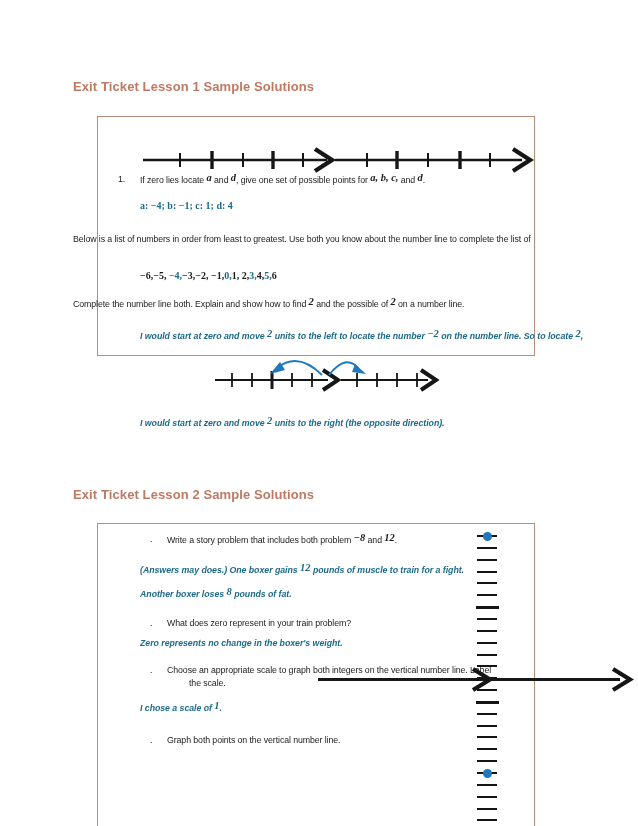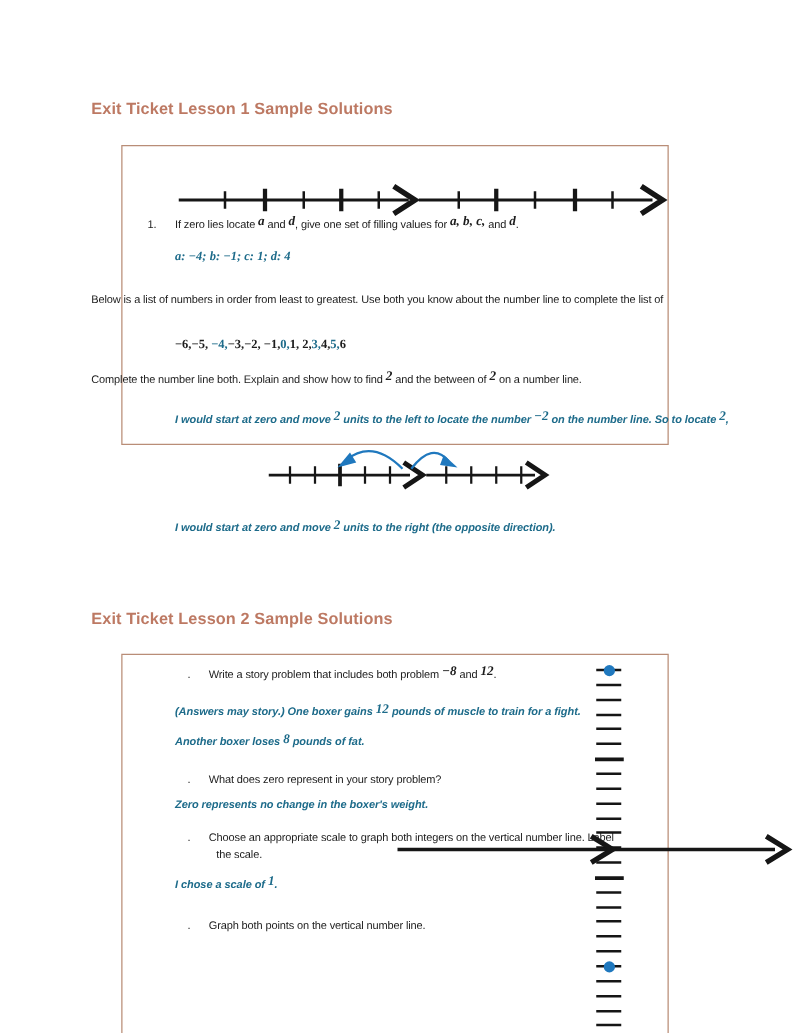--- a/index.html
+++ b/index.html
@@ -4,21 +4,21 @@
 <style>
   html,body{margin:0;padding:0;background:#ffffff;}
   .page{position:relative;width:638px;height:826px;background:#fff;overflow:hidden;
         font-family:"Liberation Sans",sans-serif;color:#1c1c1c;margin-top:28px;}
   .abs{position:absolute;white-space:nowrap;}
   .h{font-weight:bold;font-size:13px;color:var(--heading);letter-spacing:0.1px;}
   .t{font-size:8.8px;letter-spacing:-0.1px;color:#1c1c1c;}
   .tealline{font-size:8.8px;font-weight:bold;font-style:italic;color:var(--teal);letter-spacing:-0.05px;}
   .math{font-family:"Liberation Serif",serif;font-style:italic;font-weight:bold;
         font-size:10.5px;position:relative;top:-2.5px;letter-spacing:0;}
-  .mathline{font-family:"Liberation Serif",serif;font-style:italic;font-weight:bold;
+  .mathline{font-family:"Liberation Serif",serif;font-weight:bold;
         font-size:10px;color:var(--teal);}
   .num{font-family:"Liberation Serif",serif;font-weight:bold;font-size:10px;color:#1c1c1c;font-style:normal;}
   .num.filled{color:var(--teal);}
   .box{position:absolute;border:1.6px solid var(--border);box-sizing:border-box;background:transparent;}
   .marker{font-size:8.8px;}
   .vtick{position:absolute;width:20px;height:2px;background:#151515;}
   .vtick.bold{height:3px;width:23px;margin-left:-1px;}
   .vdot{position:absolute;width:9px;height:9px;border-radius:50%;background:var(--blue);}
   svg{position:absolute;overflow:visible;}
 </style>
@@ -44,29 +44,29 @@
       <line x1="237" y1="13" x2="237" y2="27" stroke-width="2"></line>
       <line x1="267" y1="11" x2="267" y2="29" stroke-width="3.4"></line>
       <line x1="298" y1="13" x2="298" y2="27" stroke-width="2"></line>
       <line x1="330" y1="11" x2="330" y2="29" stroke-width="3.4"></line>
       <line x1="360" y1="13" x2="360" y2="27" stroke-width="2"></line>
       <path d="M383 9 L400 20 L383 31" stroke-width="4.4"></path>
     </g>
   </svg>
 
   <div class="abs t marker" style="left:118px;top:146px;">1.</div>
-  <div class="abs t" style="left:140px;top:146px;"><span>If zero lies locate </span><span class="math">a</span><span> and </span><span class="math">d</span><span>, give one set of filling values for </span><span class="math">a, b, c,</span><span> and </span><span class="math">d</span><span>.</span></div>
+  <div class="abs t" style="left:140px;top:146px;"><span>If zero lies locate </span><span class="math">a</span><span> and </span><span class="math">d</span><span>, give one set of possible points for </span><span class="math">a, b, c,</span><span> and </span><span class="math">d</span><span>.</span></div>
 
   <div class="abs mathline" style="left:140px;top:172px;">a: −4;   b: −1;   c: 1;   d: 4</div>
 
   <div class="abs t" style="left:73px;top:206px;">Below is a list of numbers in order from least to greatest.  Use both you know about the number line to complete the list of</div>
 
   <div class="abs" style="left:140px;top:237px;"><span class="num">−6,</span><span class="num">−5,</span><span class="num filled"> −4,</span><span class="num">−3,</span><span class="num">−2,</span><span class="num"> −1,</span><span class="num filled">0,</span><span class="num">1,</span><span class="num"> 2,</span><span class="num filled">3,</span><span class="num">4,</span><span class="num filled">5,</span><span class="num">6</span></div>
 
-  <div class="abs t" style="left:73px;top:270px;"><span>Complete the number line both.  Explain and show how to find </span><span class="math">2</span><span> and the between of </span><span class="math">2</span><span> on a number line.</span></div>
+  <div class="abs t" style="left:73px;top:270px;"><span>Complete the number line both.  Explain and show how to find </span><span class="math">2</span><span> and the possible of </span><span class="math">2</span><span> on a number line.</span></div>
 
   <div class="abs tealline" style="left:140px;top:302px;"><span>I would start at zero and move </span><span class="math">2</span><span> units to the left to locate the number </span><span class="math">−2</span><span> on the number line.  So to locate </span><span class="math">2</span><span>,</span></div>
 
   <svg style="left:200px;top:324px;" width="250" height="55" viewBox="0 0 250 55">
     <g stroke="#161616" fill="none">
       <line x1="15" y1="28" x2="128" y2="28" stroke-width="2.2"></line>
       <line x1="32" y1="21" x2="32" y2="35" stroke-width="1.8"></line>
       <line x1="52" y1="21" x2="52" y2="35" stroke-width="1.8"></line>
       <line x1="72" y1="19" x2="72" y2="37" stroke-width="3"></line>
       <line x1="92" y1="21" x2="92" y2="35" stroke-width="1.8"></line>
@@ -91,30 +91,30 @@
 
   <div class="abs tealline" style="left:140px;top:389px;"><span>I would start at zero and move </span><span class="math">2</span><span> units to the right (the opposite direction).</span></div>
 
   <div class="abs h" style="left:73px;top:459px;">Exit Ticket Lesson 2 Sample Solutions</div>
 
   <div class="box" style="left:97px;top:495px;width:438px;height:318px;"></div>
 
   <div class="abs t marker" style="left:150px;top:506px;">.</div>
   <div class="abs t" style="left:167px;top:506px;"><span>Write a story problem that includes both problem </span><span class="math">−8</span><span> and </span><span class="math">12</span><span>.</span></div>
 
-  <div class="abs tealline" style="left:140px;top:536px;"><span>(Answers may story.)   One boxer gains </span><span class="math">12</span><span> pounds of muscle to train for a fight.</span></div>
+  <div class="abs tealline" style="left:140px;top:536px;"><span>(Answers may does.)   One boxer gains </span><span class="math">12</span><span> pounds of muscle to train for a fight.</span></div>
   <div class="abs tealline" style="left:140px;top:560px;"><span>Another boxer loses </span><span class="math">8</span><span> pounds of fat.</span></div>
 
   <div class="abs t marker" style="left:150px;top:590px;">.</div>
-  <div class="abs t" style="left:167px;top:590px;">What does zero represent in your story problem?</div>
+  <div class="abs t" style="left:167px;top:590px;">What does zero represent in your train problem?</div>
   <div class="abs tealline" style="left:140px;top:610px;">Zero represents  no change in the boxer's weight.</div>
 
   <div class="abs t marker" style="left:150px;top:637px;">.</div>
   <div class="abs t" style="left:167px;top:637px;">Choose an appropriate scale to graph both integers on the vertical number line.  Label</div>
-  <div class="abs t" style="left:151px;top:650px;padding-left:22px;">the scale.</div>
+  <div class="abs t" style="left:167px;top:650px;padding-left:22px;">the scale.</div>
   <div class="abs tealline" style="left:140px;top:674px;text-align:right;"><span>I chose a scale of </span><span class="math">1</span><span>.</span></div>
 
   <div class="abs t marker" style="left:150px;top:707px;">.</div>
   <div class="abs t" style="left:167px;top:707px;">Graph both points on the vertical number line.</div>
 
   <div style="position:absolute;left:0;top:0;">
       <div class="vtick" style="top: 507px; left: 477px;"></div>
       <div class="vtick" style="top: 518.85px; left: 477px;"></div>
       <div class="vtick" style="top: 530.7px; left: 477px;"></div>
       <div class="vtick" style="top: 542.55px; left: 477px;"></div>

